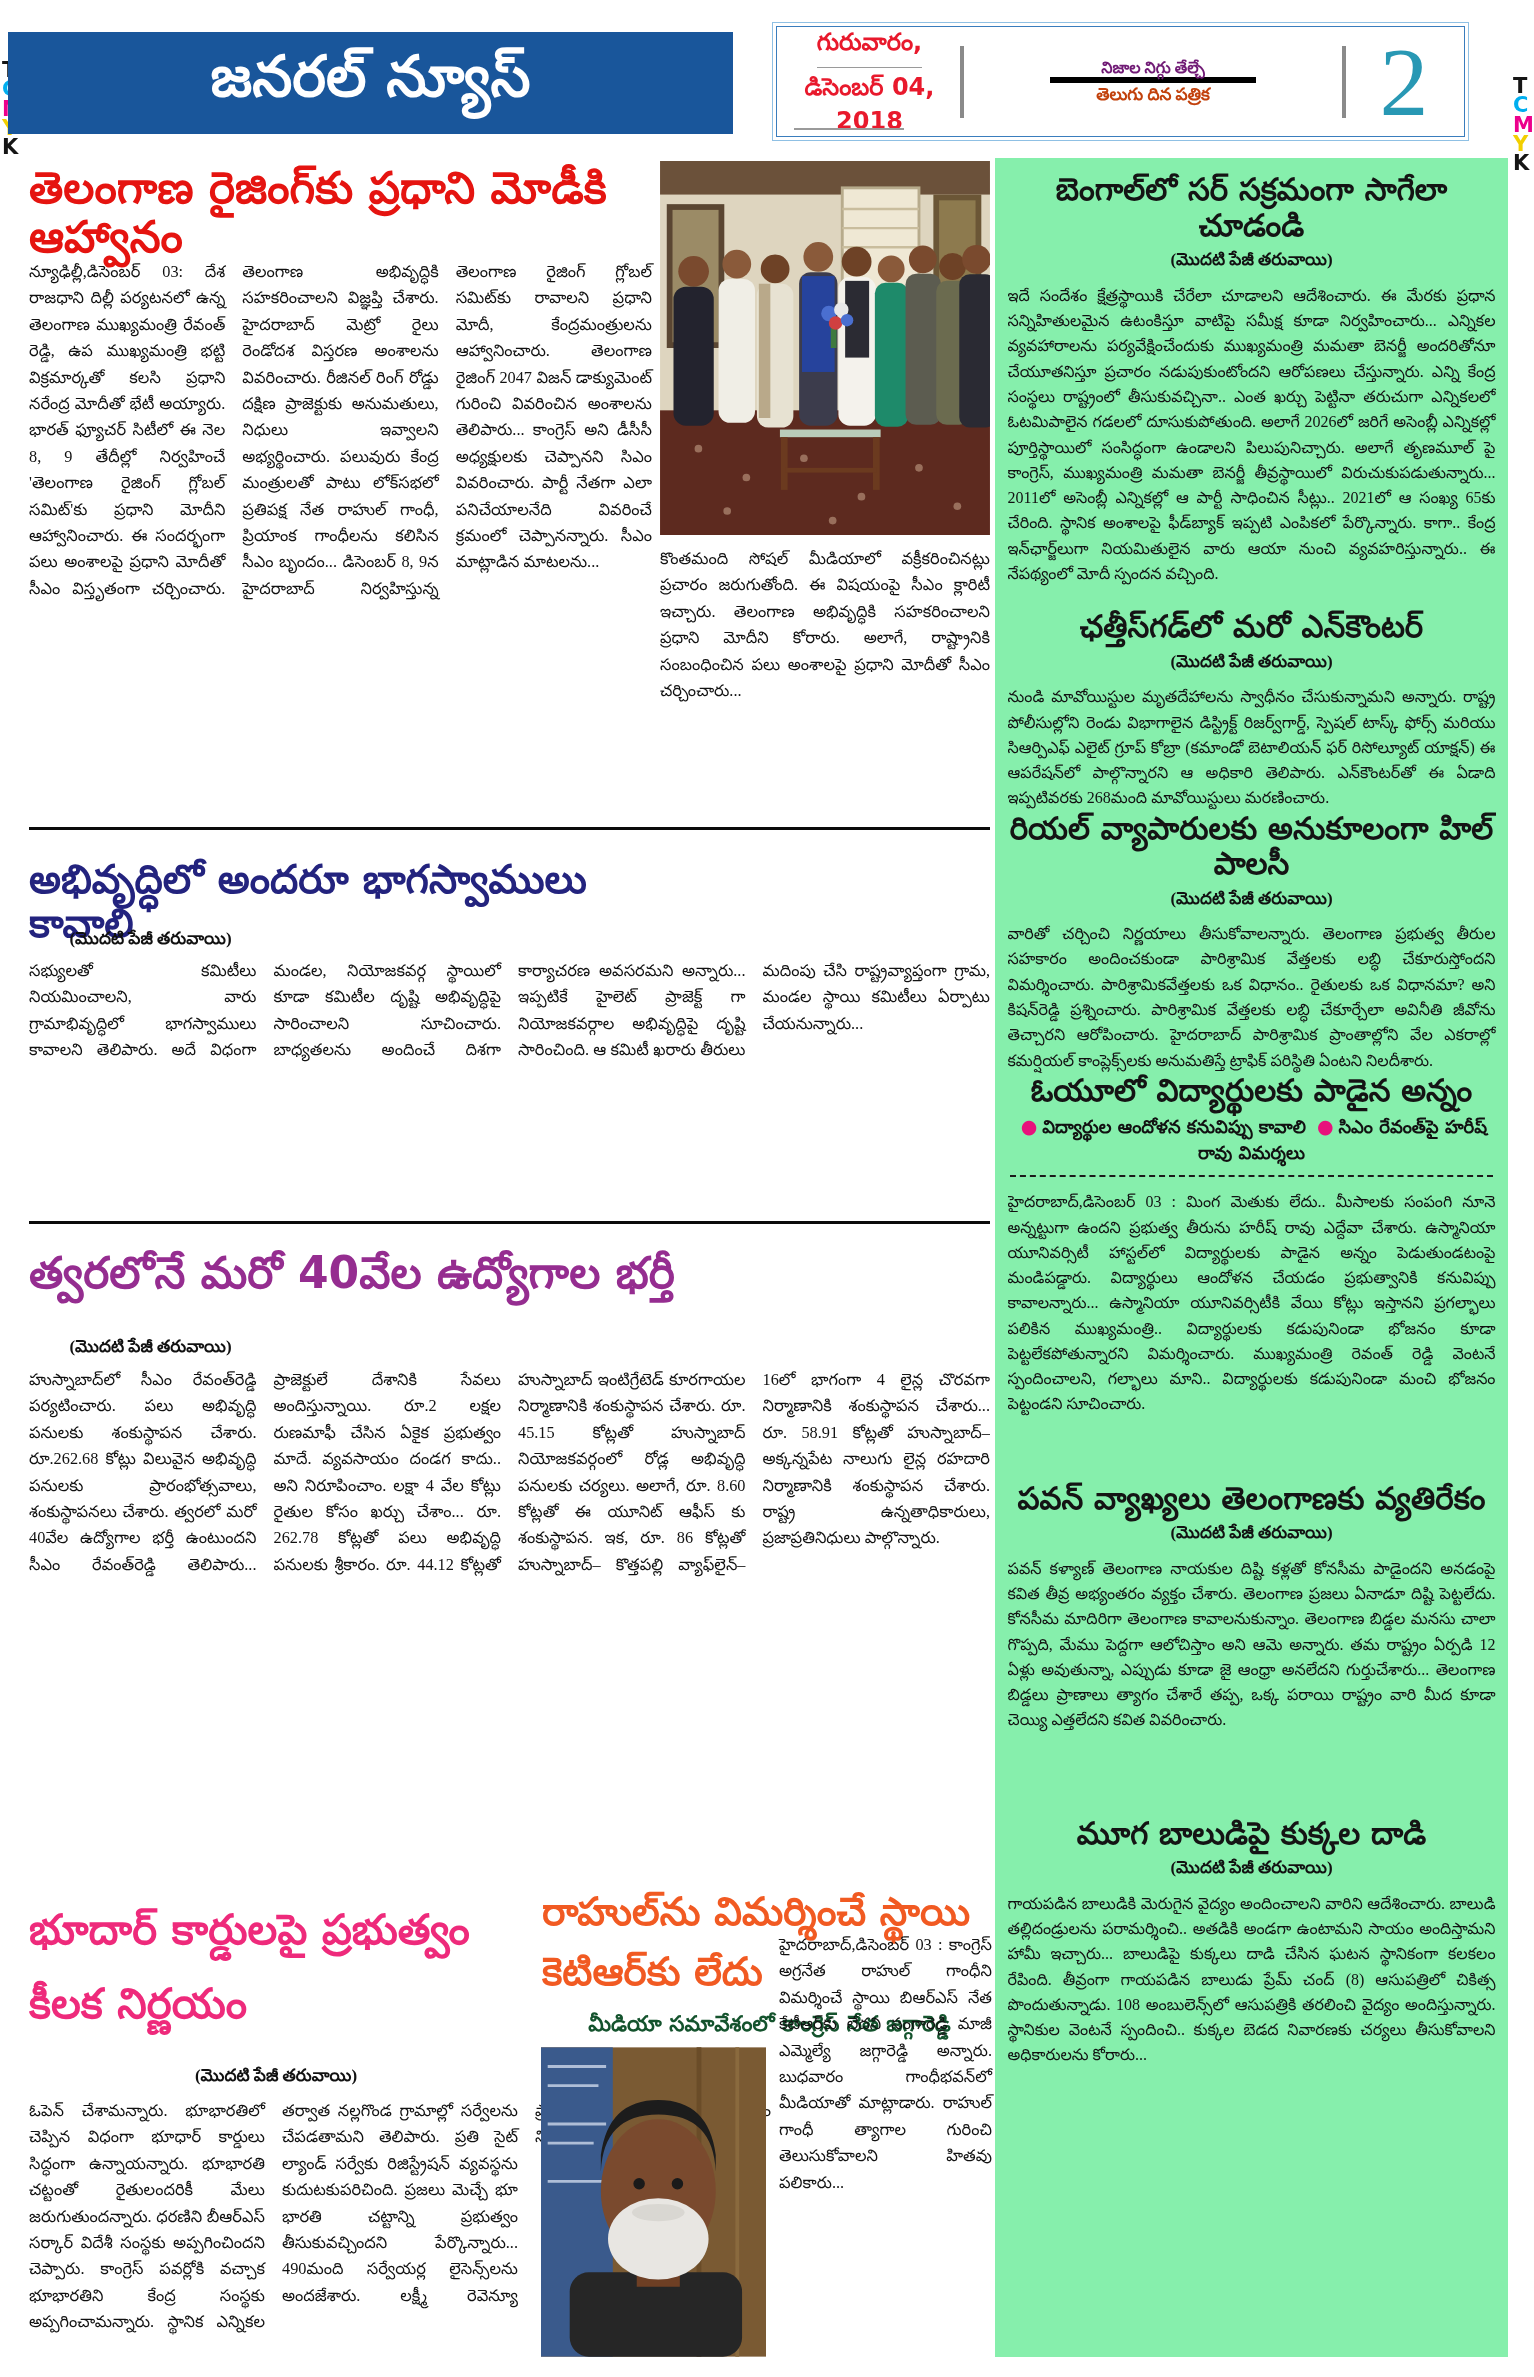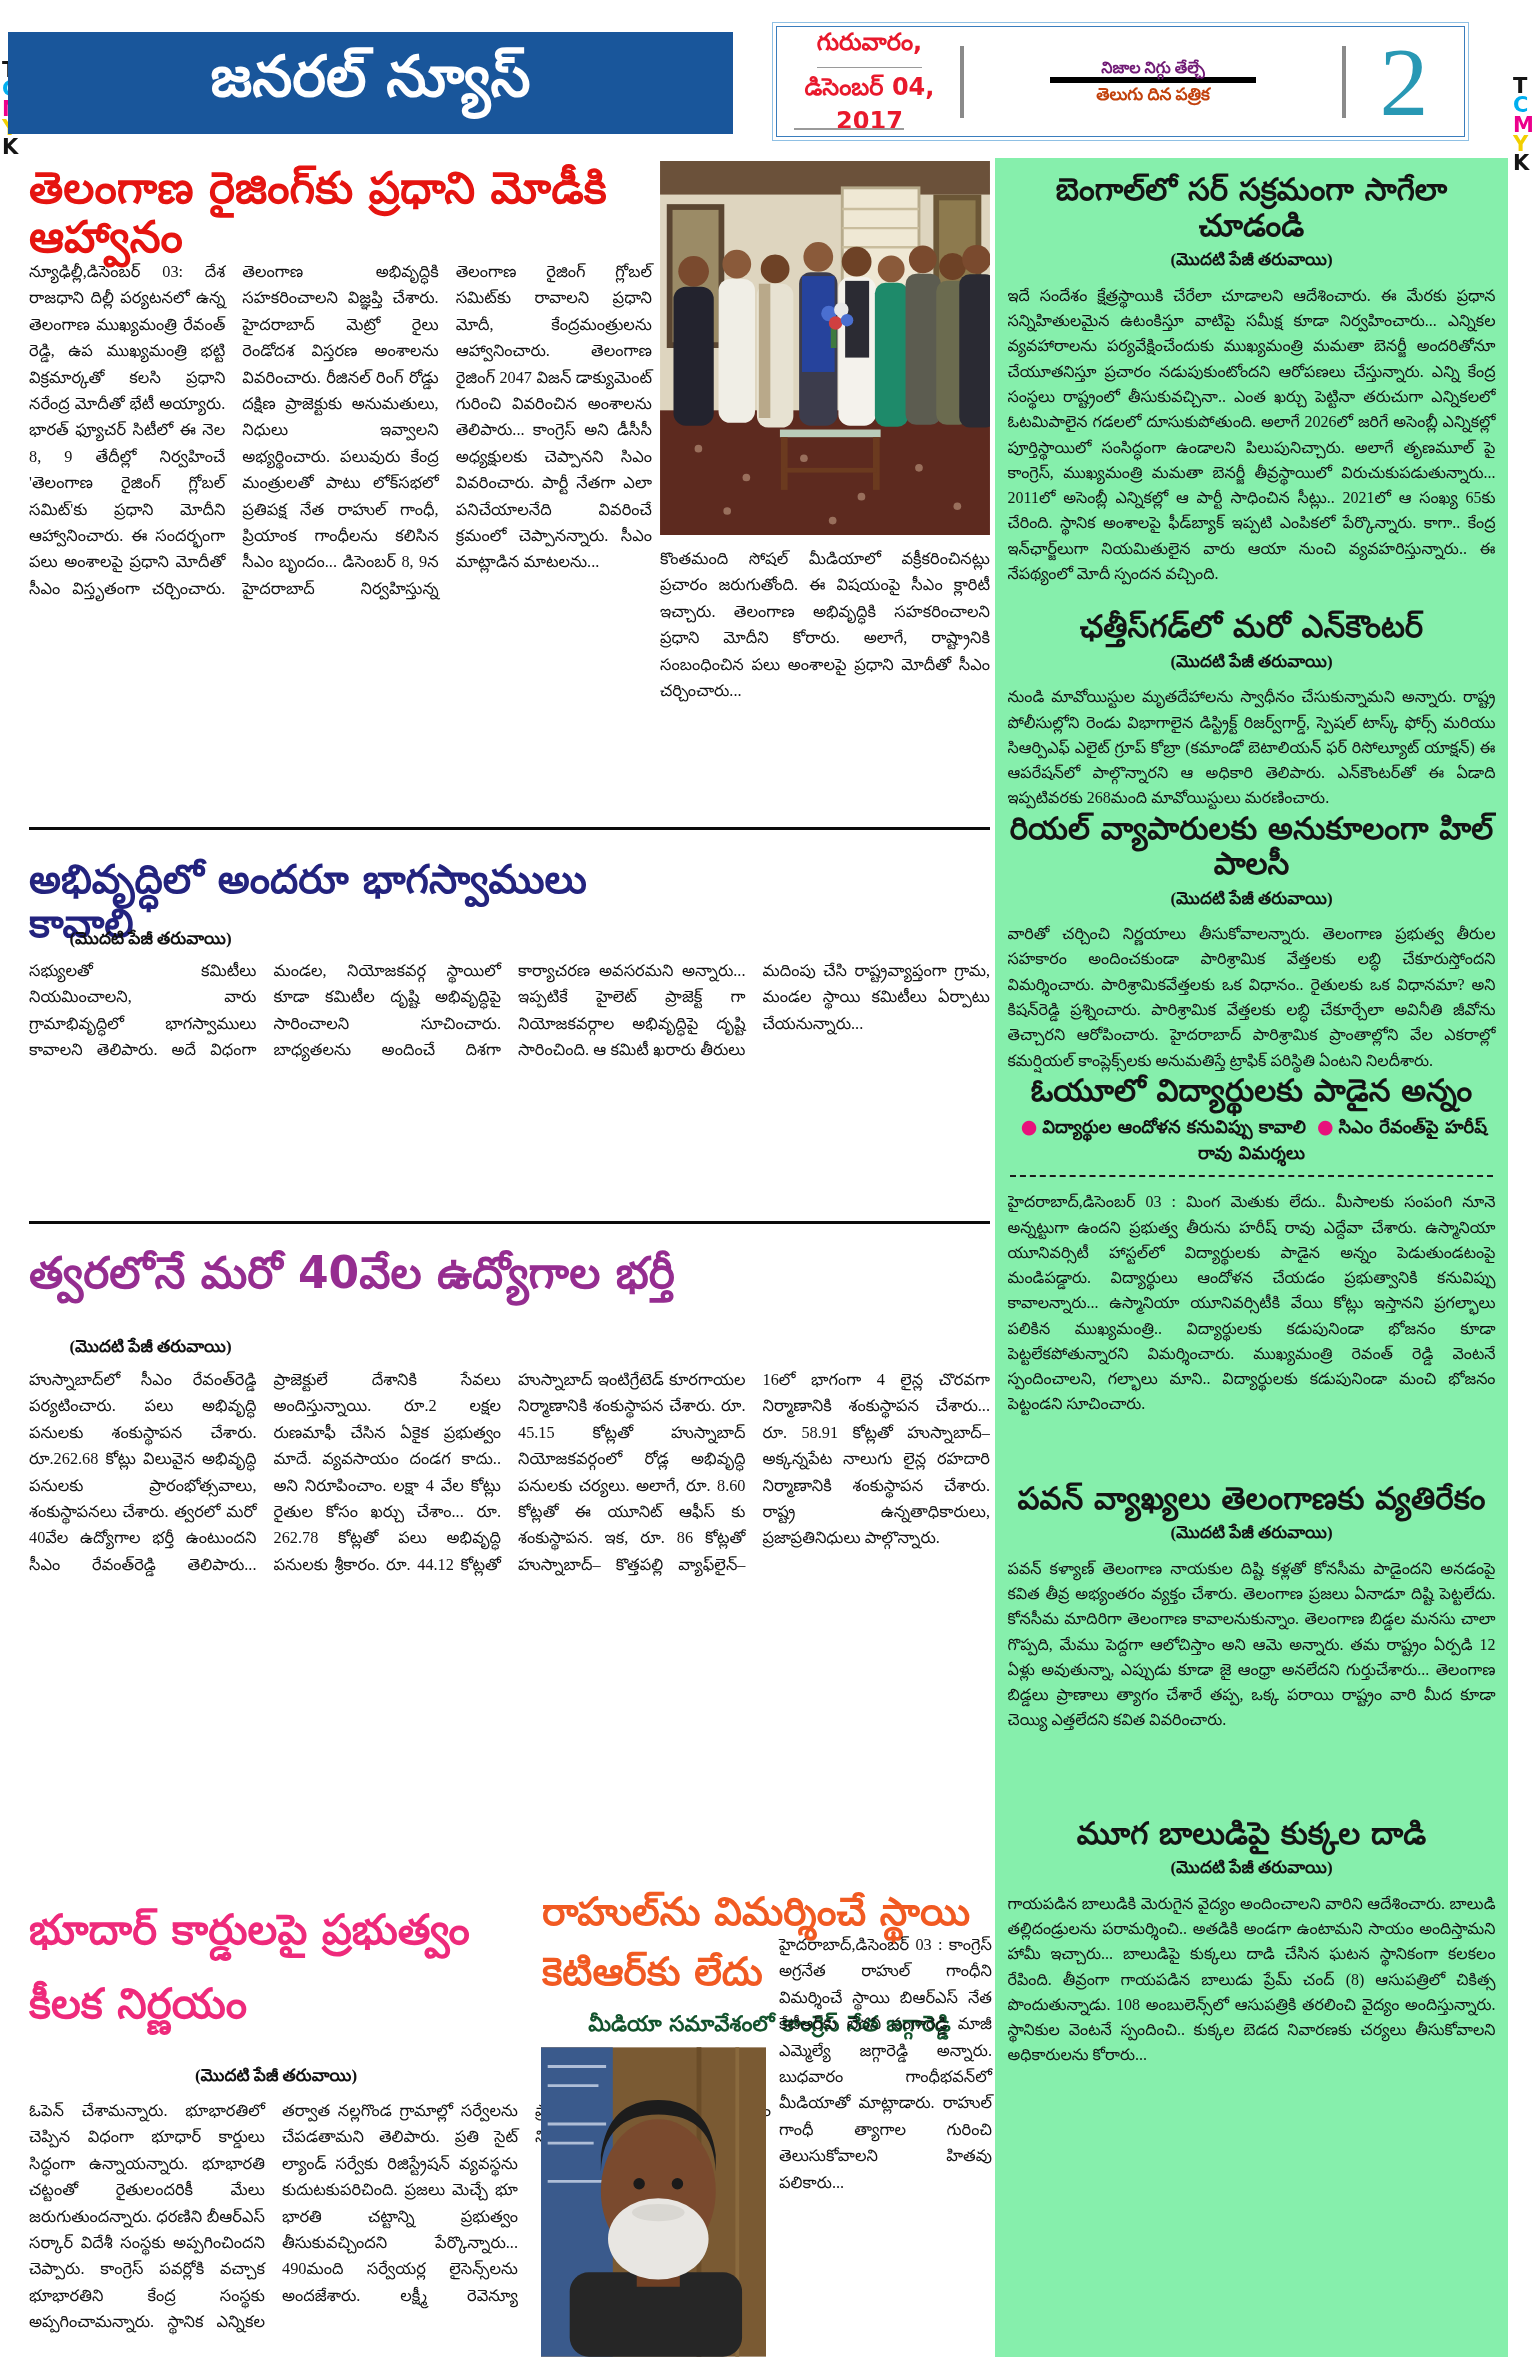--- a/index.html
+++ b/index.html
@@ -97,21 +97,21 @@
 
   <div class="banner" data-interactable="false">
     <span class="banner-text" data-interactable="false">జనరల్ న్యూస్</span>
   </div>
 
   <div class="header-box" data-interactable="false">
     <div class="header-box-inner" data-interactable="false">
       <div class="date-col" data-interactable="false">
         <div data-interactable="false">గురువారం,</div>
         <div class="date-divider" data-interactable="false"></div>
-        <div data-interactable="false">డిసెంబర్ 04, 2017</div>
+        <div data-interactable="false">డిసెంబర్ 04, 2018</div>
       </div>
       <div class="vbar" data-interactable="false"></div>
       <div class="masthead-col" data-interactable="false">
         <div class="tagline-top" data-interactable="false">నిజాల నిగ్గు తేల్చే</div>
         <div class="masthead-bar" data-interactable="false"></div>
         <div class="tagline-bottom" data-interactable="false">తెలుగు దిన పత్రిక</div>
       </div>
       <div class="vbar" data-interactable="false"></div>
       <div class="pagenum-col" data-interactable="false">
         <div class="pagenum" data-interactable="false">2</div>

